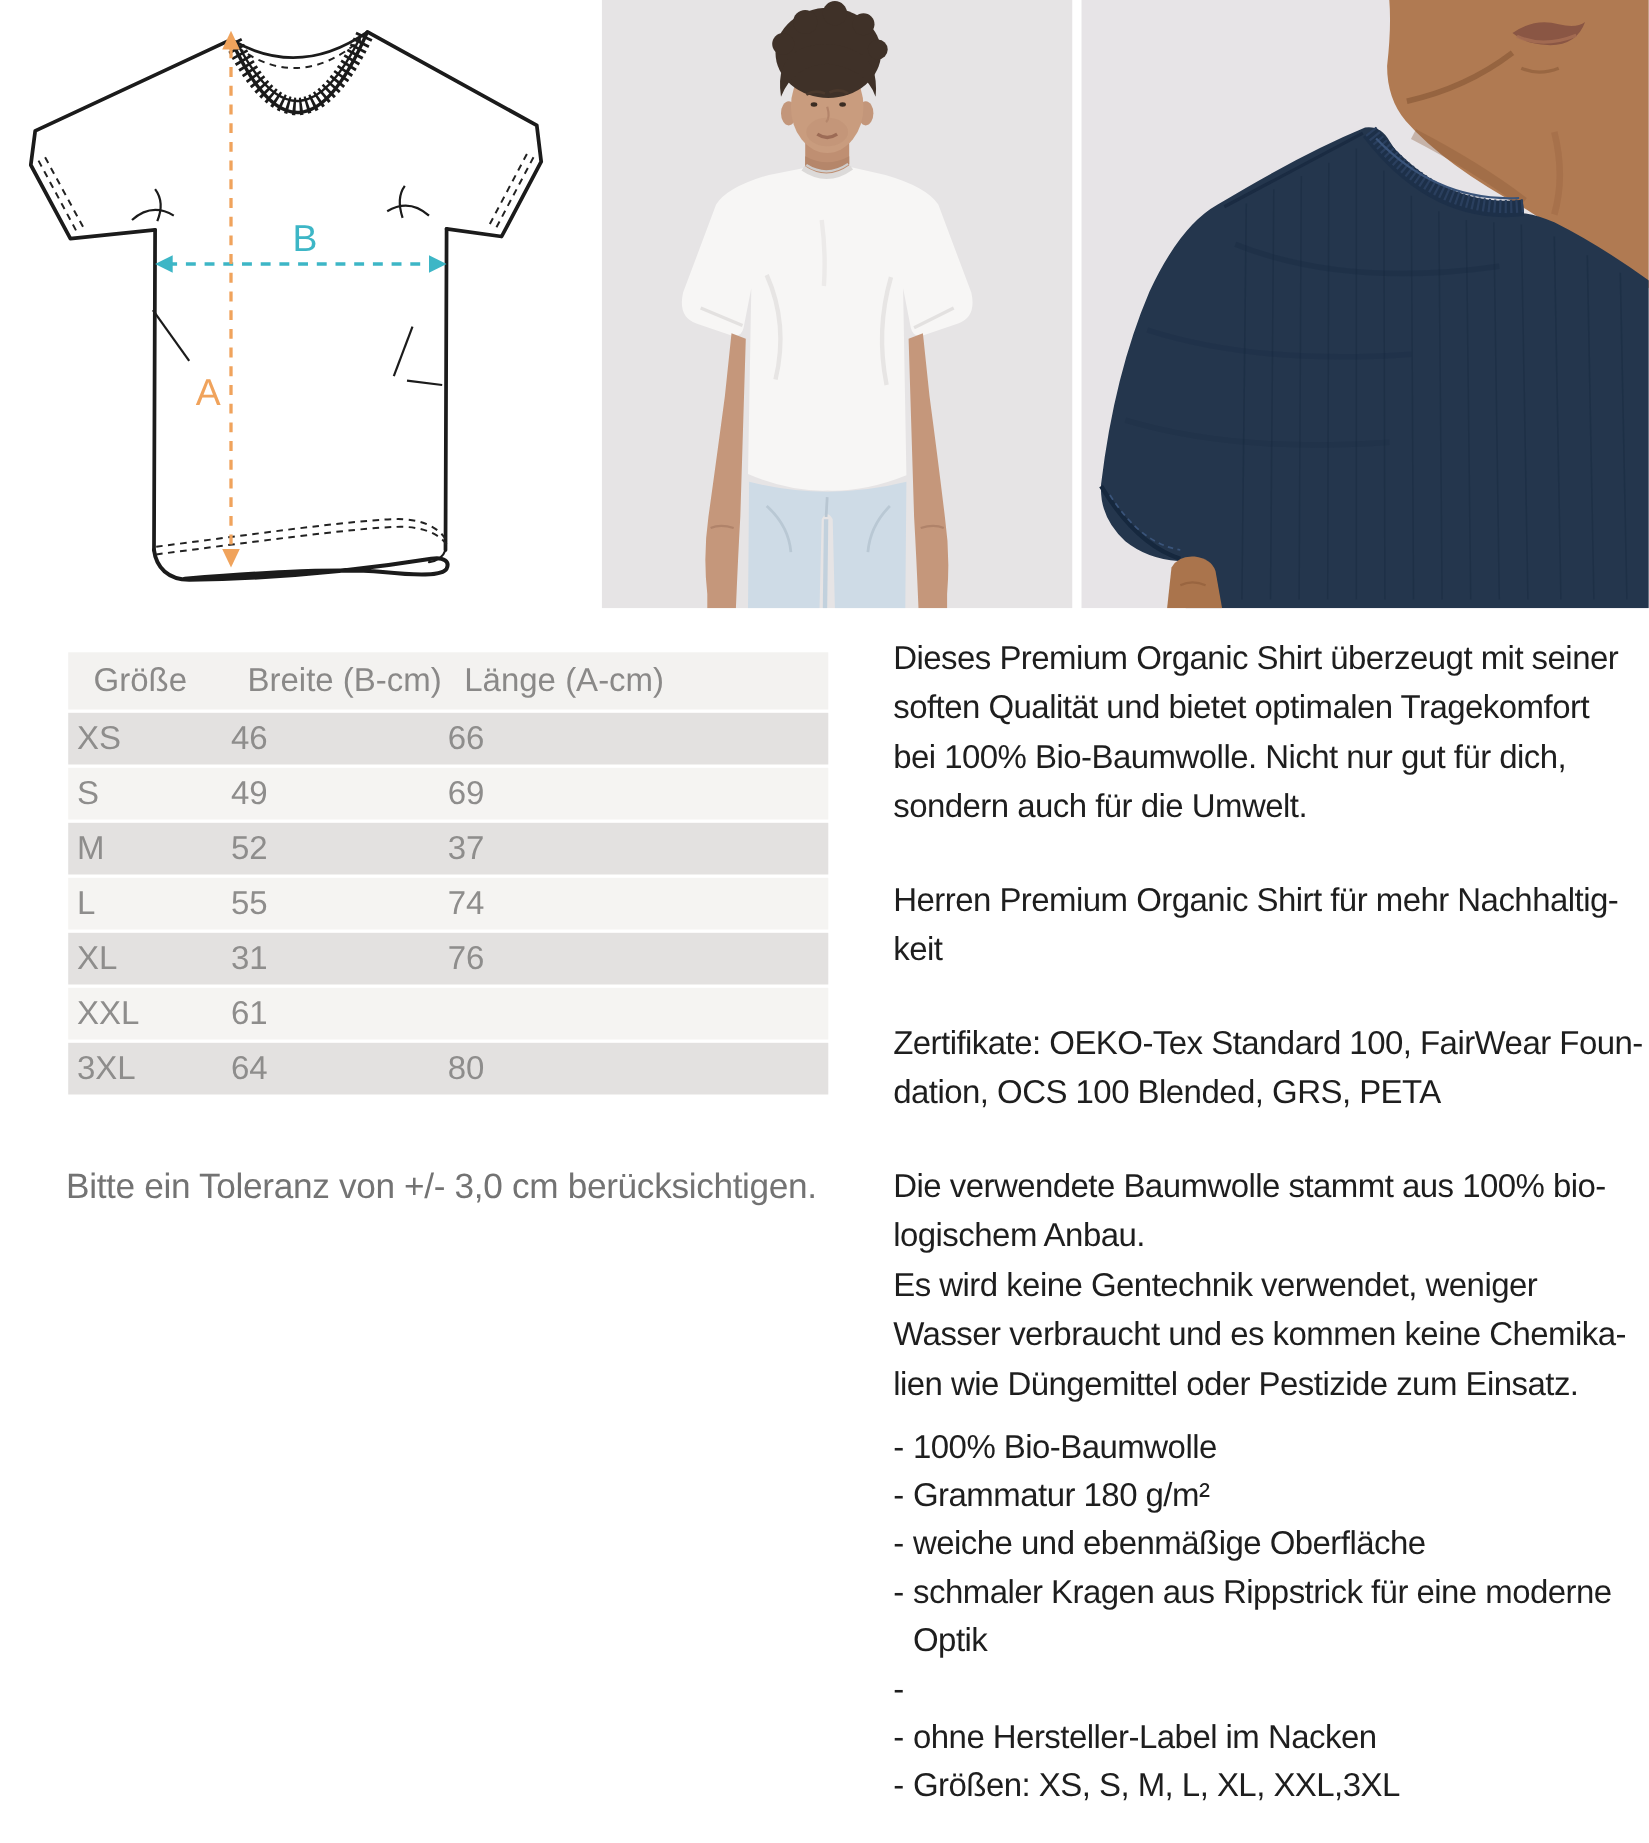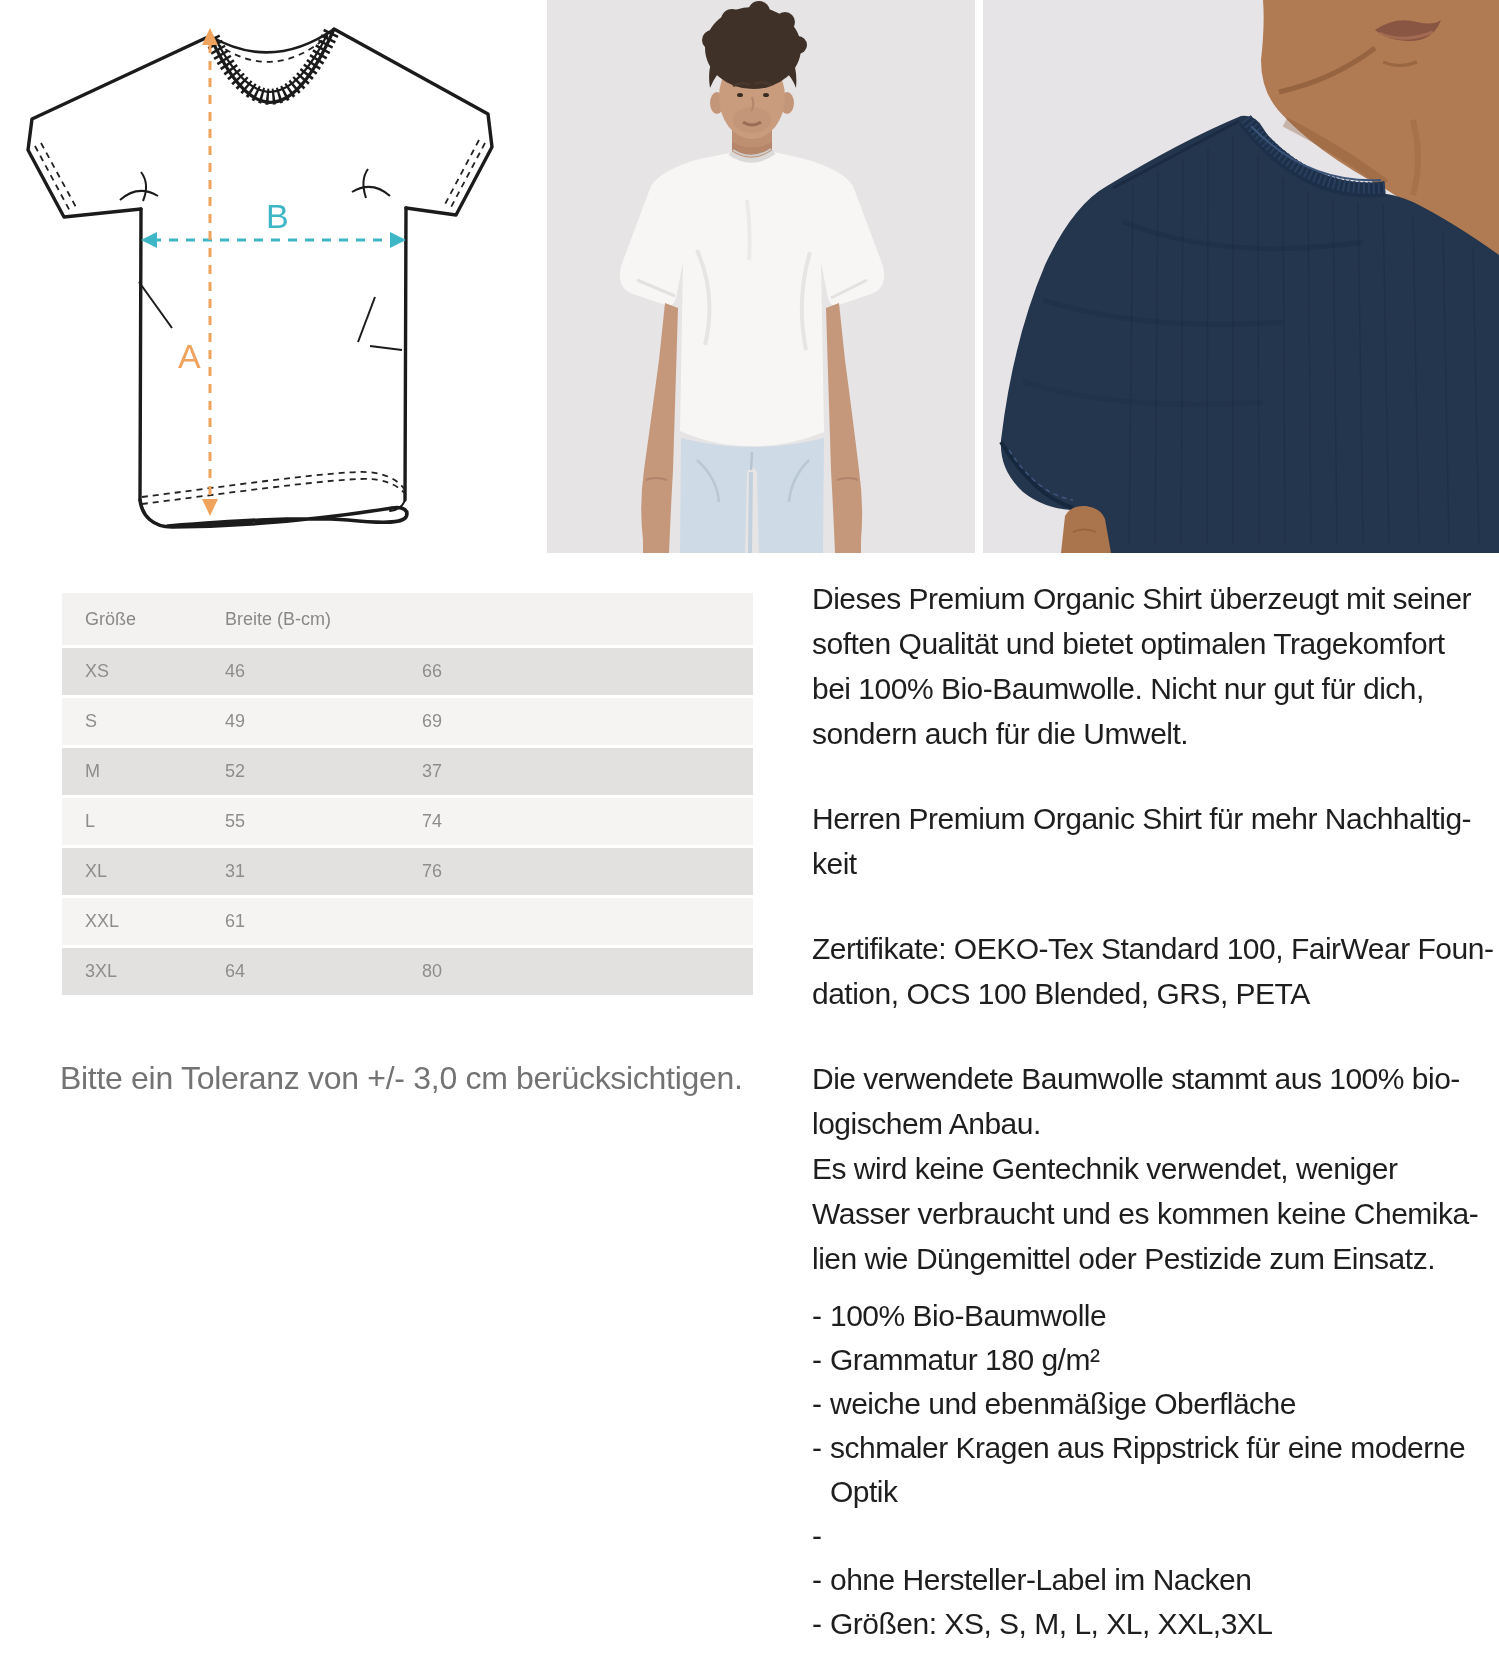--- a/index.html
+++ b/index.html
@@ -3,25 +3,25 @@
 <meta charset="utf-8">
 <style>
   html,body{margin:0;padding:0;background:#ffffff;}
   #page{position:relative;width:1499px;height:1675px;background:#ffffff;overflow:hidden;
         font-family:"Liberation Sans","DejaVu Sans",sans-serif;}
   
   .diagram-box{position:absolute;left:0;top:2px;width:500px;height:538px;}
   .photo-model{position:absolute;left:547px;top:0;width:428px;height:553px;}
   .photo-closeup{position:absolute;left:983px;top:0;width:516px;height:553px;}
   
-  .size-table{position:absolute;left:62px;top:593px;width:691px;font-size:18px;color:#8e8d8c;}
+  .size-table{position:absolute;left:62px;top:593px;width:691px;font-size:30px;color:#8e8d8c;}
   .thead{height:52px;background:#f3f2f0;display:grid;grid-template-columns:140px 197px 1fr;
          align-items:center;padding-left:23px;box-sizing:border-box;color:#8a8988;}
   .trow{height:47px;margin-top:3px;display:grid;grid-template-columns:140px 197px 1fr;
-        align-items:center;padding-left:23px;box-sizing:border-box;}
+        align-items:center;padding-left:8px;box-sizing:border-box;}
   .trow.dark{background:#e3e1e0;}
   .trow.light{background:#f5f4f2;}
   
   .tolerance{position:absolute;left:60px;top:1060px;font-size:32px;letter-spacing:-0.3px;color:#737373;}
   
   .description{position:absolute;left:812px;top:576px;width:690px;font-size:30px;
                line-height:45px;letter-spacing:-0.5px;color:#1e1e1e;}
   .para{margin:0 0 40px 0;white-space:pre-line;}
   .para.tight{margin-bottom:13px;}
   .bullets{line-height:44px;}
@@ -200,20 +200,21 @@
         <path d="M 78,553 L 82,516 Q 88,505 103,506 Q 118,508 122,519 L 128,553 Z" fill="#aa744c"></path>
         <path d="M 90,532 Q 101,527 113,532" stroke="#8d5c38" stroke-width="2" fill="none" opacity="0.6"></path>
       </g>
     </svg>
   </div>
 
   <div class="size-table">
     <div class="thead">
       <span>Größe</span>
       <span>Breite (B-cm)</span>
+      <span>Länge (A-cm)</span>
     </div>
     <div class="trow dark">
       <span>XS</span>
       <span>46</span>
       <span>66</span>
     </div>
     <div class="trow light">
       <span>S</span>
       <span>49</span>
       <span>69</span>

